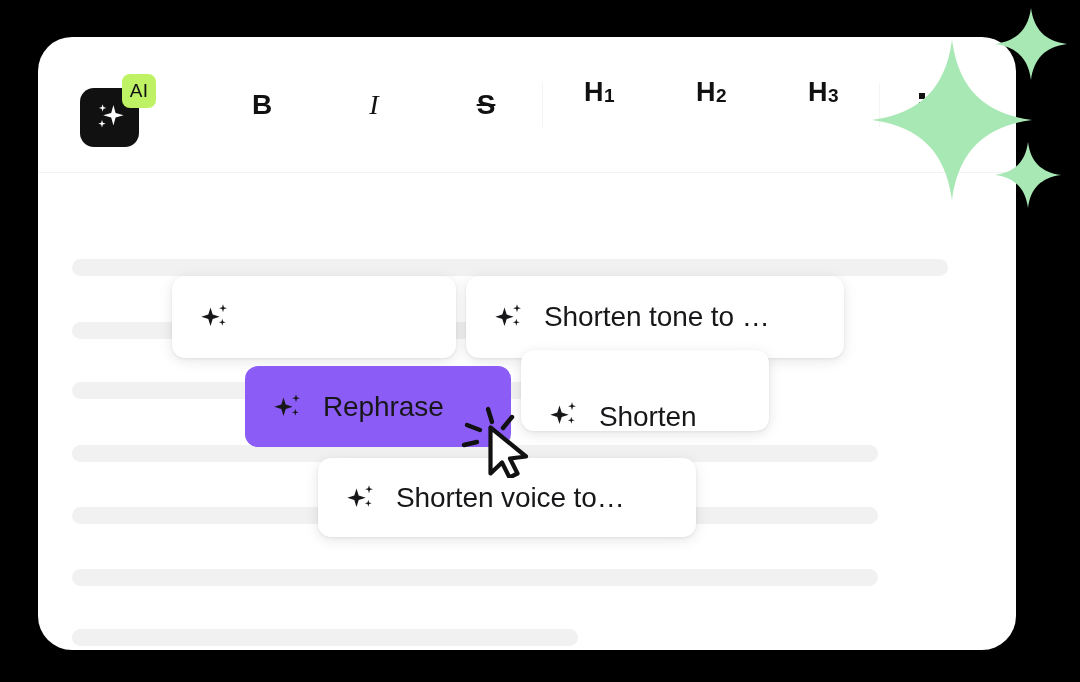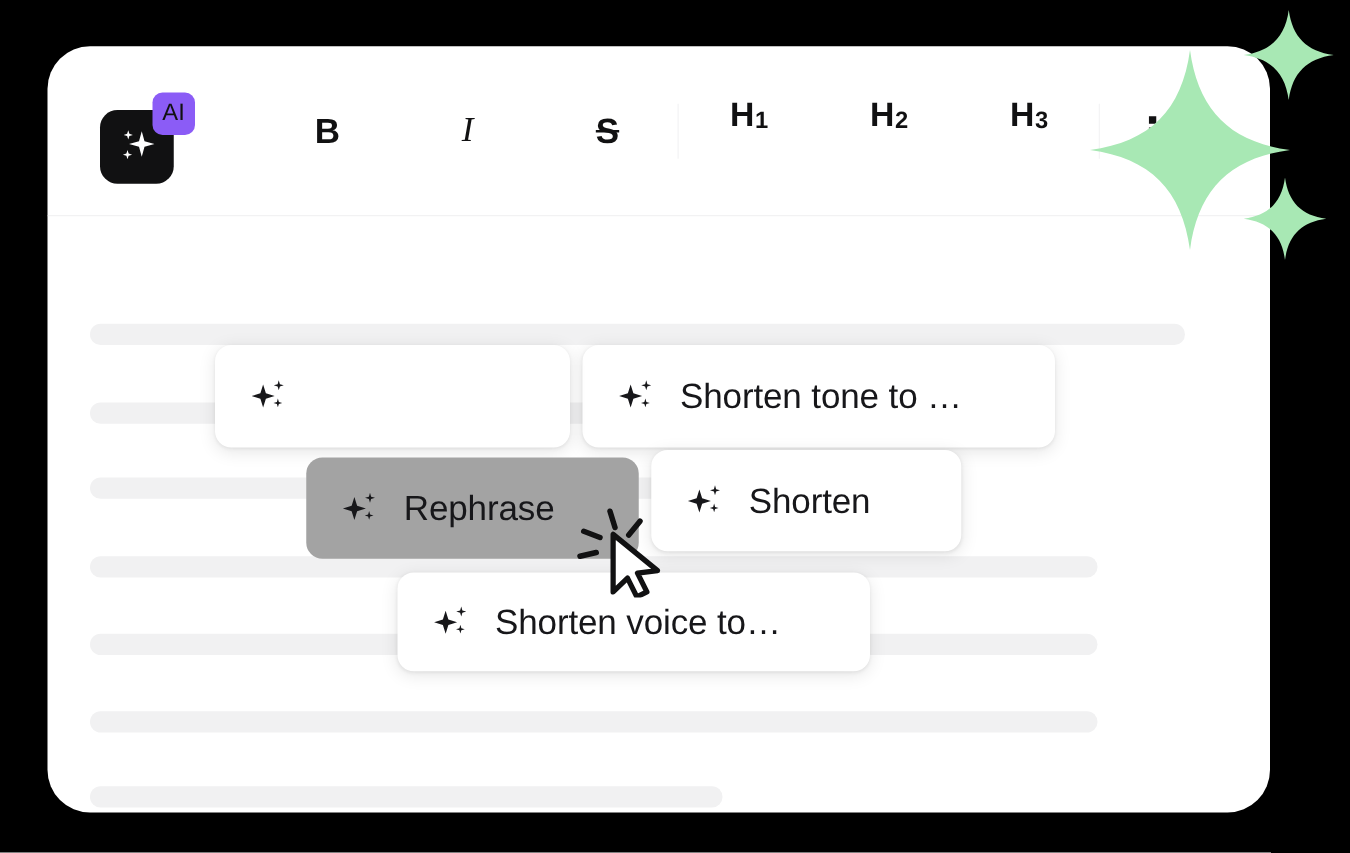--- a/index.html
+++ b/index.html
@@ -77,21 +77,21 @@
     display: flex;
     align-items: center;
     justify-content: center;
   }
   #ai-logo-box svg { display: block; }
 
   #ai-badge {
     position: absolute;
     left: 42px; top: 0;
     width: 34px; height: 34px;
-    background: #8b5cf6;
+    background: #bef264;
     border-radius: 8px;
     display: flex;
     align-items: center;
     justify-content: center;
     font-size: 19px;
     font-weight: 400;
     letter-spacing: 0.3px;
     color: #111112;
     line-height: 1;
   }
@@ -177,28 +177,28 @@
   }
   .menu-item .mi-icon svg { display: block; }
   .menu-item .mi-label {
     font-size: 28px;
     color: #17171a;
     white-space: nowrap;
     letter-spacing: -0.1px;
     line-height: 1;
   }
   .menu-item.is-active {
-    background: #a3a3a3;
+    background: #8b5cf6;
     box-shadow: none;
   }
 
   #menu-summarize      { left: 172px; top: 276px; width: 284px; height: 82px; z-index: 31; }
   #menu-change-tone    { left: 466px; top: 276px; width: 378px; height: 82px; z-index: 30; }
   #menu-rephrase       { left: 245px; top: 366px; width: 266px; height: 81px; z-index: 33; }
-  #menu-shorten        { left: 521px; top: 360px; width: 248px; height: 81px; z-index: 30; }
+  #menu-shorten        { left: 521px; top: 350px; width: 248px; height: 81px; z-index: 30; align-items: flex-end; }
   #menu-change-voice   { left: 318px; top: 458px; width: 378px; height: 79px; z-index: 32; }
 
   
   #click-cursor {
     position: absolute;
     left: 455px;
     top: 406px;
     width: 86px;
     height: 72px;
     z-index: 50;

